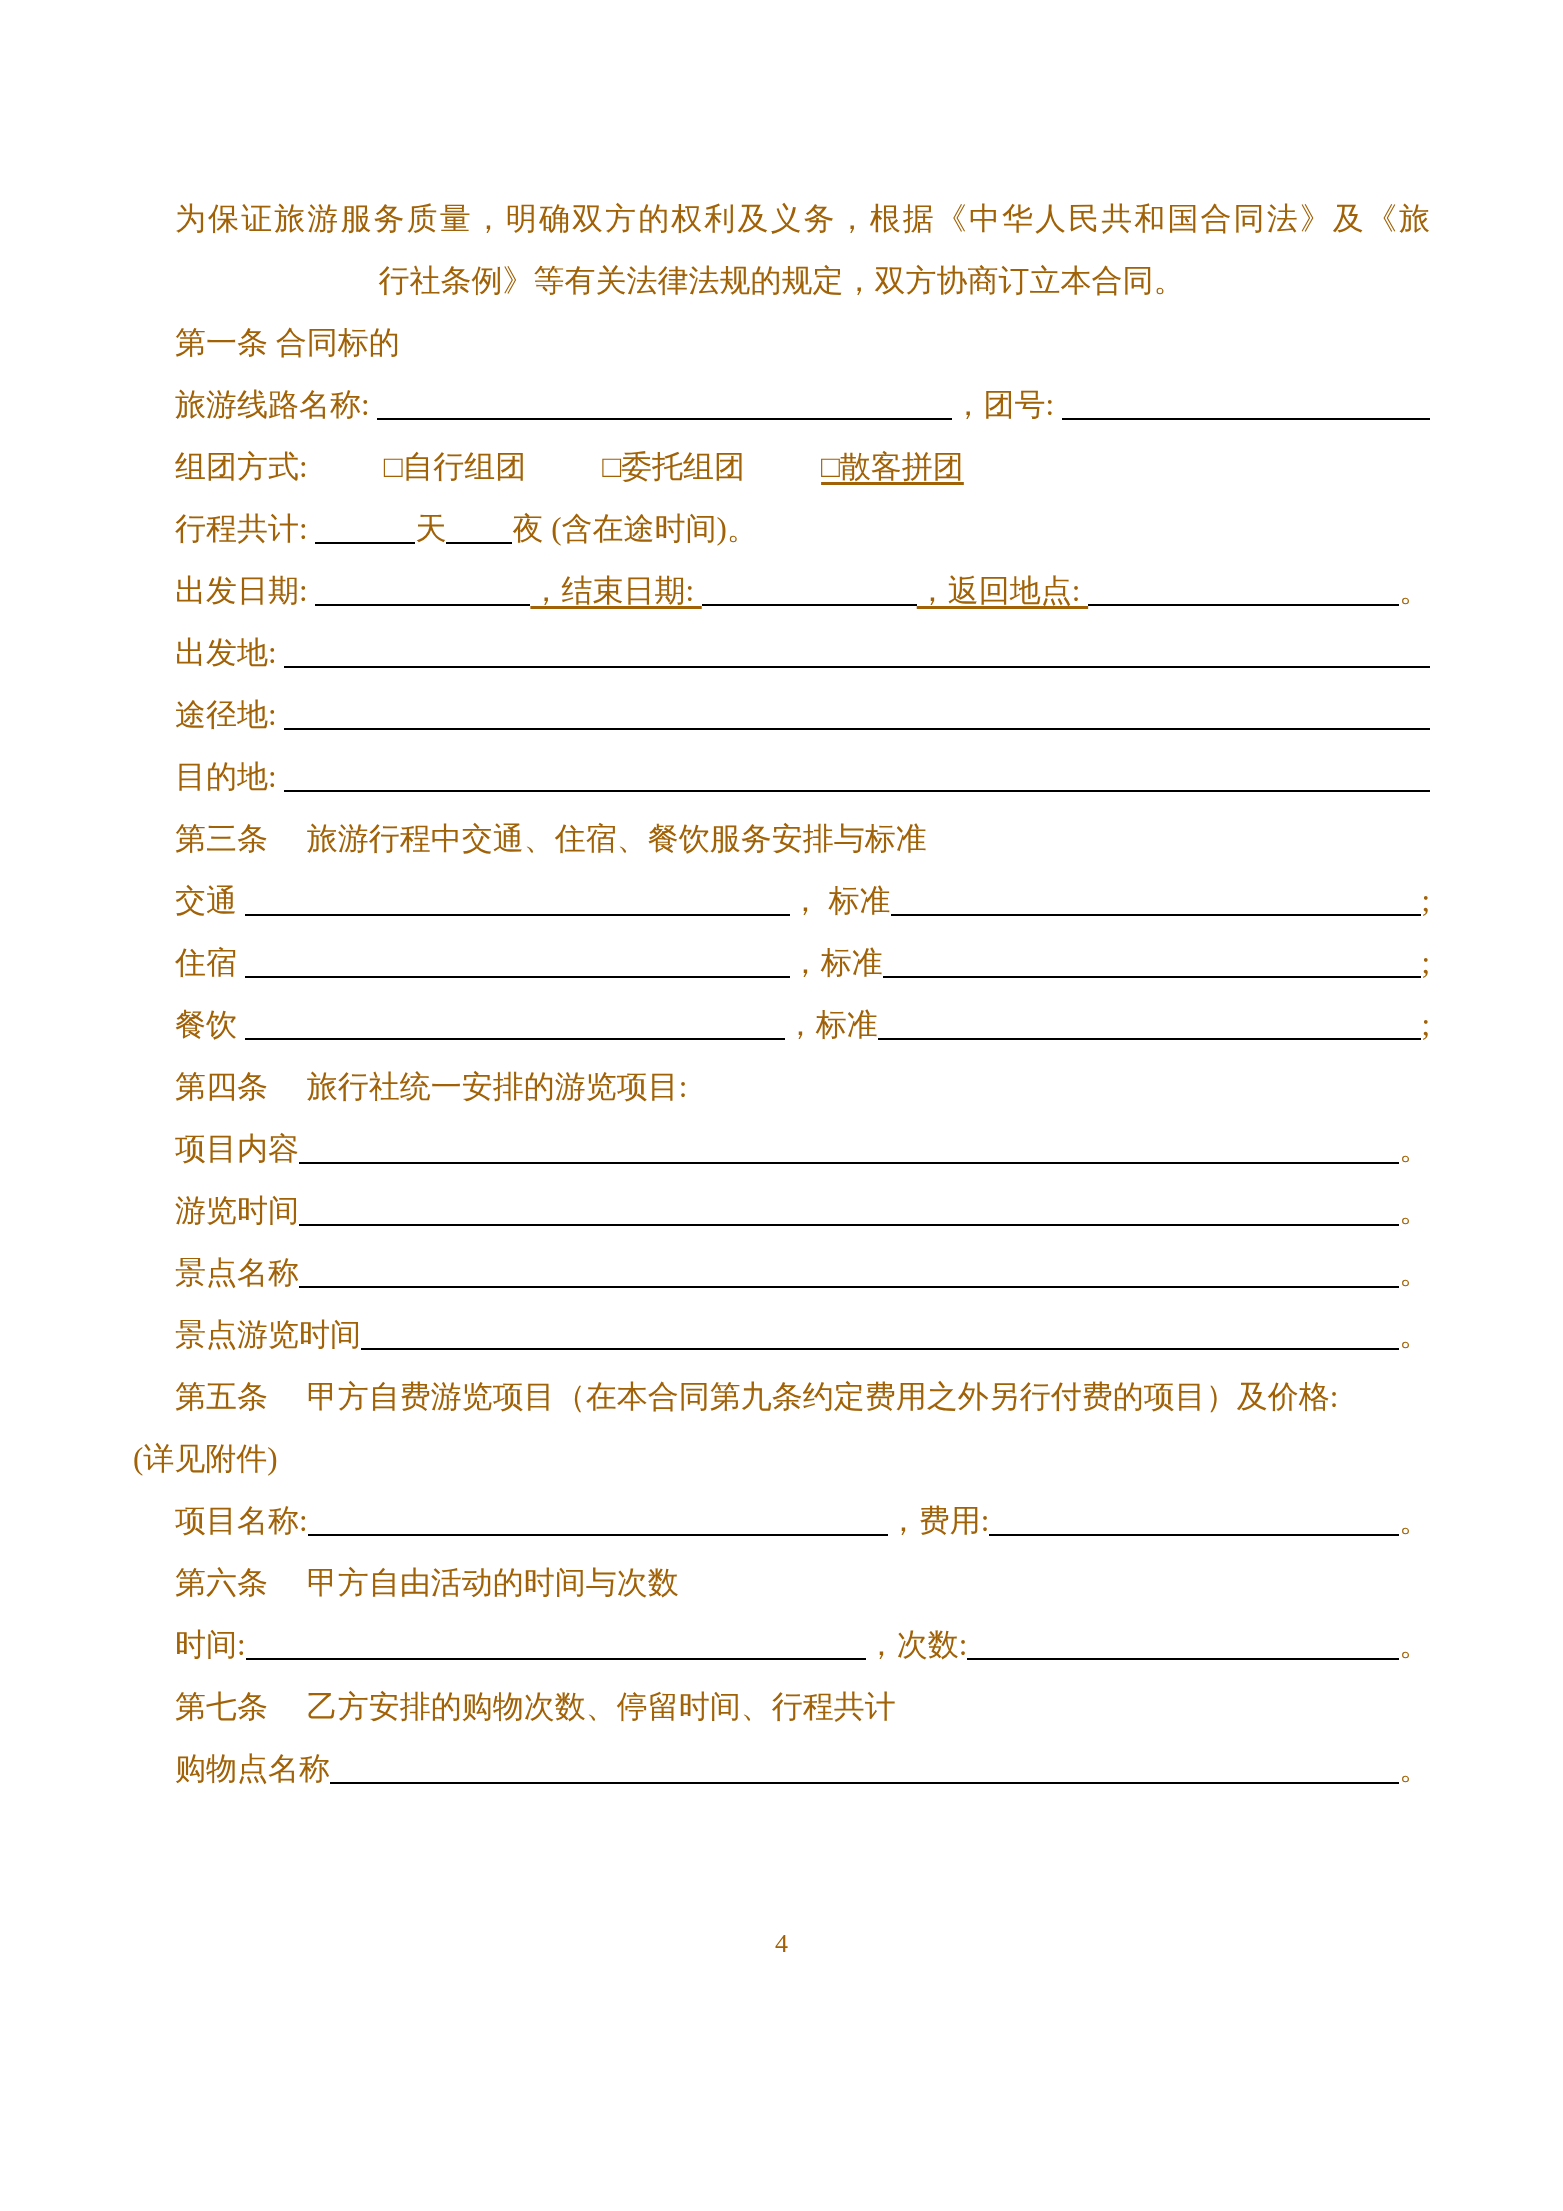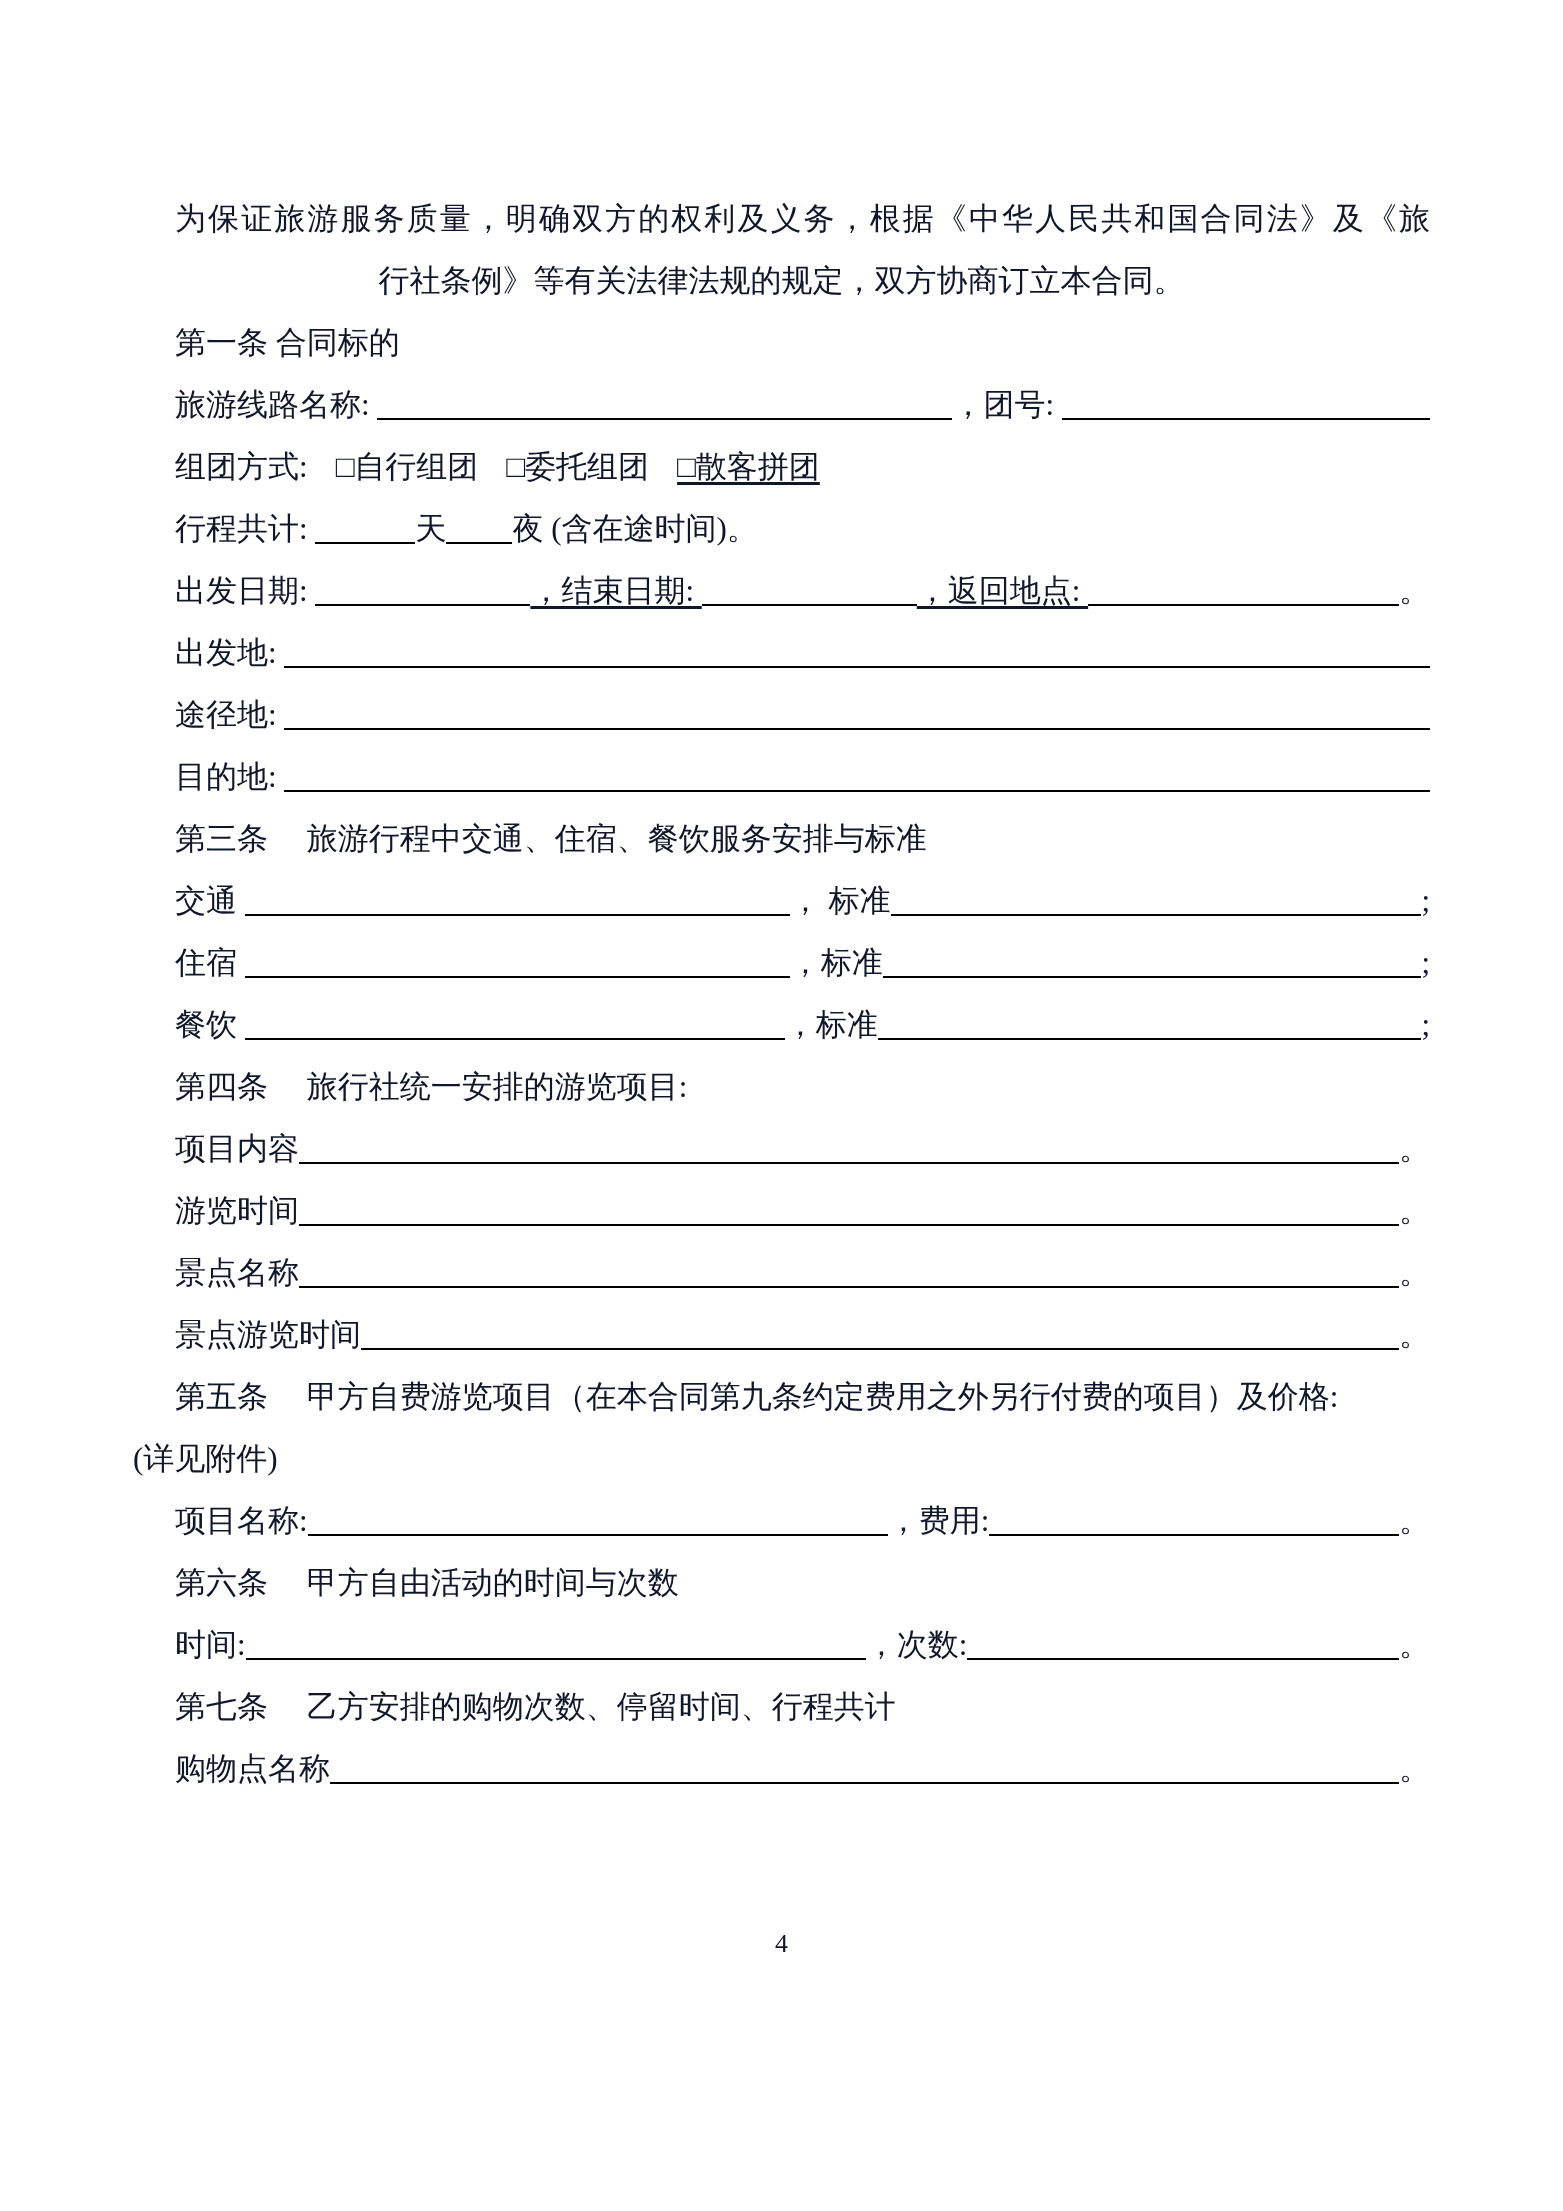--- a/index.html
+++ b/index.html
@@ -4,41 +4,41 @@
 <title>旅游合同 - 第4页</title>
 <style>
   * { margin:0; padding:0; box-sizing:border-box; }
   html, body { background:#ffffff; }
   .page {
     position:relative;
     width:1563px;
     height:2211px;
     margin:0 auto;
     background:#ffffff;
-    color:#0f172a;
+    color:#a16207;
     font-family:"Liberation Serif","DejaVu Serif",serif;
     font-size:31px;
     overflow:hidden;
   }
   .content { position:absolute; left:133px; right:133px; top:188px; }
   .pline { line-height:62px; white-space:pre-wrap;text-align:center; }
   .pline.first { padding-left:42px; text-align:justify; text-align-last:justify; }
   .line { display:flex; align-items:baseline; line-height:62px; }
   .line.indent { padding-left:42px; }
   .t { white-space:pre; }
   .ul { text-decoration:underline; text-underline-offset:5px; }
   .blank {
     display:inline-block;
     border-bottom:2px solid #000;
     position:relative;
     top:5px;
     flex:0 0 auto;
   }
   .fill { flex:1 1 auto; }
-  .opt { margin-left:28px; }
+  .opt { margin-left:76px; }
   .pagenum {
     position:absolute;
     top:1928px;
     left:0;
     width:100%;
     text-align:center;
     font-size:26px;
     line-height:32px;
   }
 </style>

